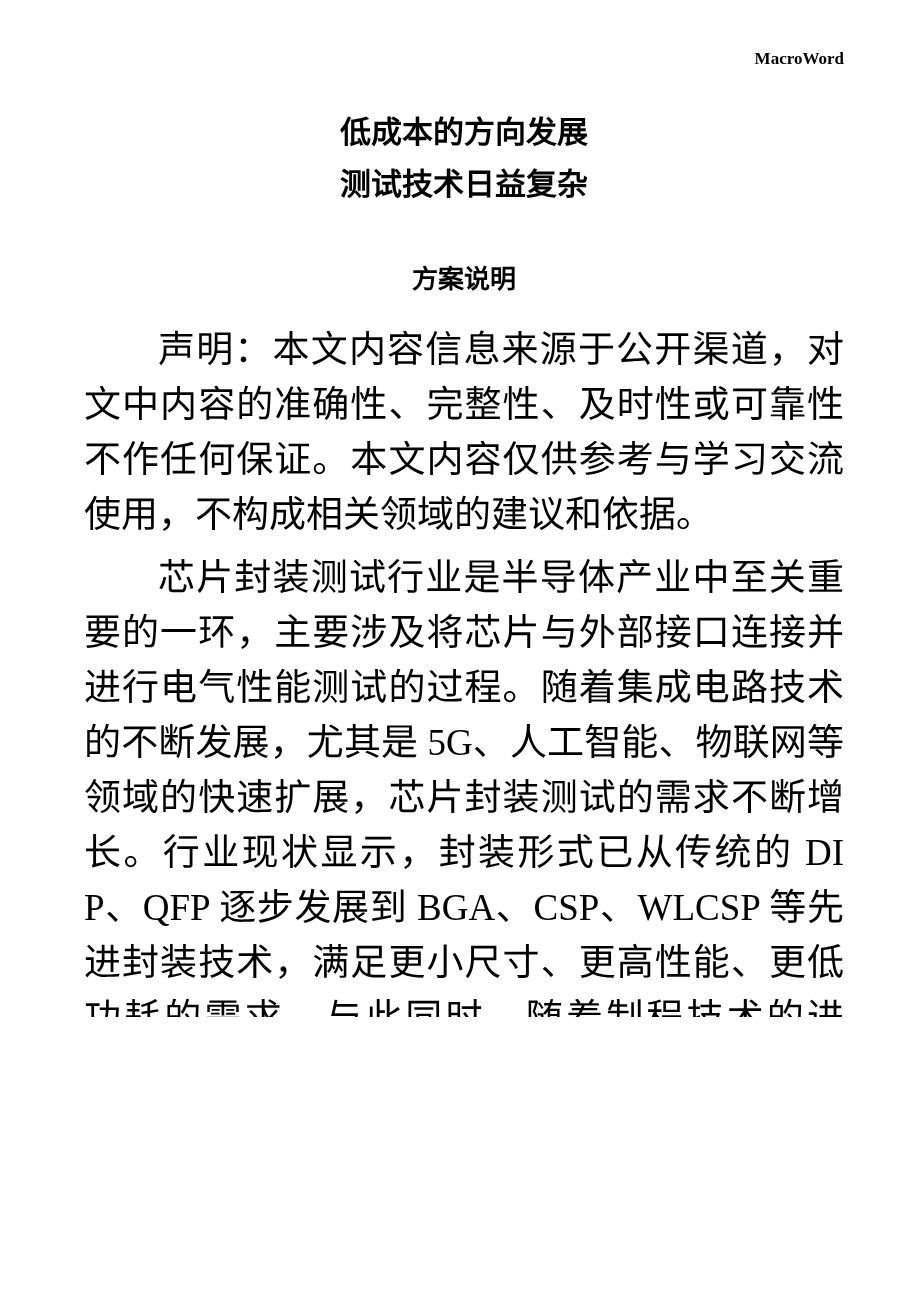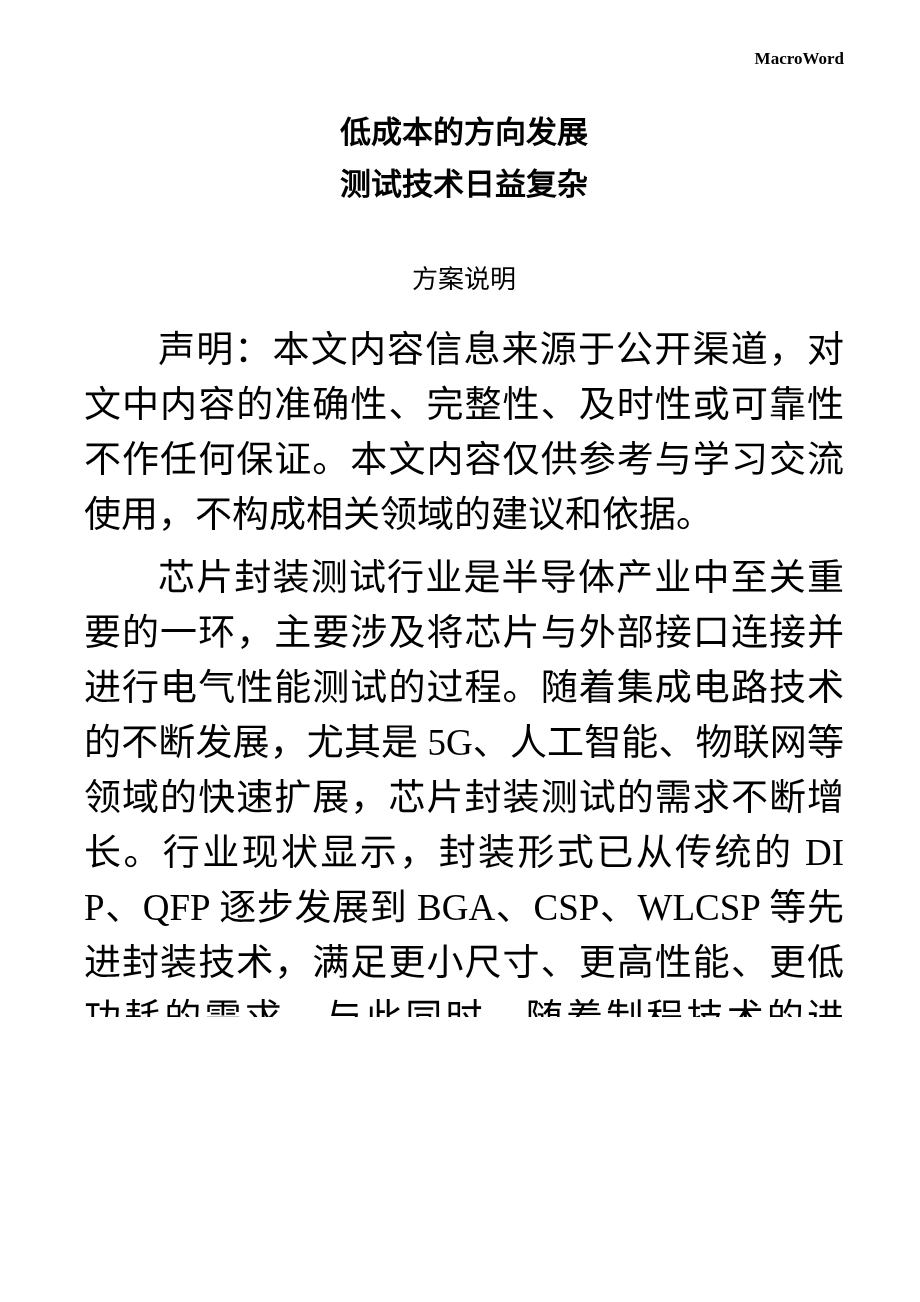--- a/index.html
+++ b/index.html
@@ -34,21 +34,21 @@
     font-family: "Liberation Sans", "DejaVu Sans", sans-serif;
     font-weight: bold;
     font-size: 31px;
     line-height: 52px;
     color: #000000;
   }
   .section-heading {
     margin-top: 50px;
     text-align: center;
     font-family: "Liberation Sans", "DejaVu Sans", sans-serif;
-    font-weight: 400;
+    font-weight: 700;
     font-size: 26px;
     line-height: 36px;
     color: #000000;
   }
   .body-text {
     margin-top: 25px;
     font-family: "Liberation Serif", "DejaVu Serif", serif;
     font-size: 37px;
     line-height: 55px;
     text-align: justify;

